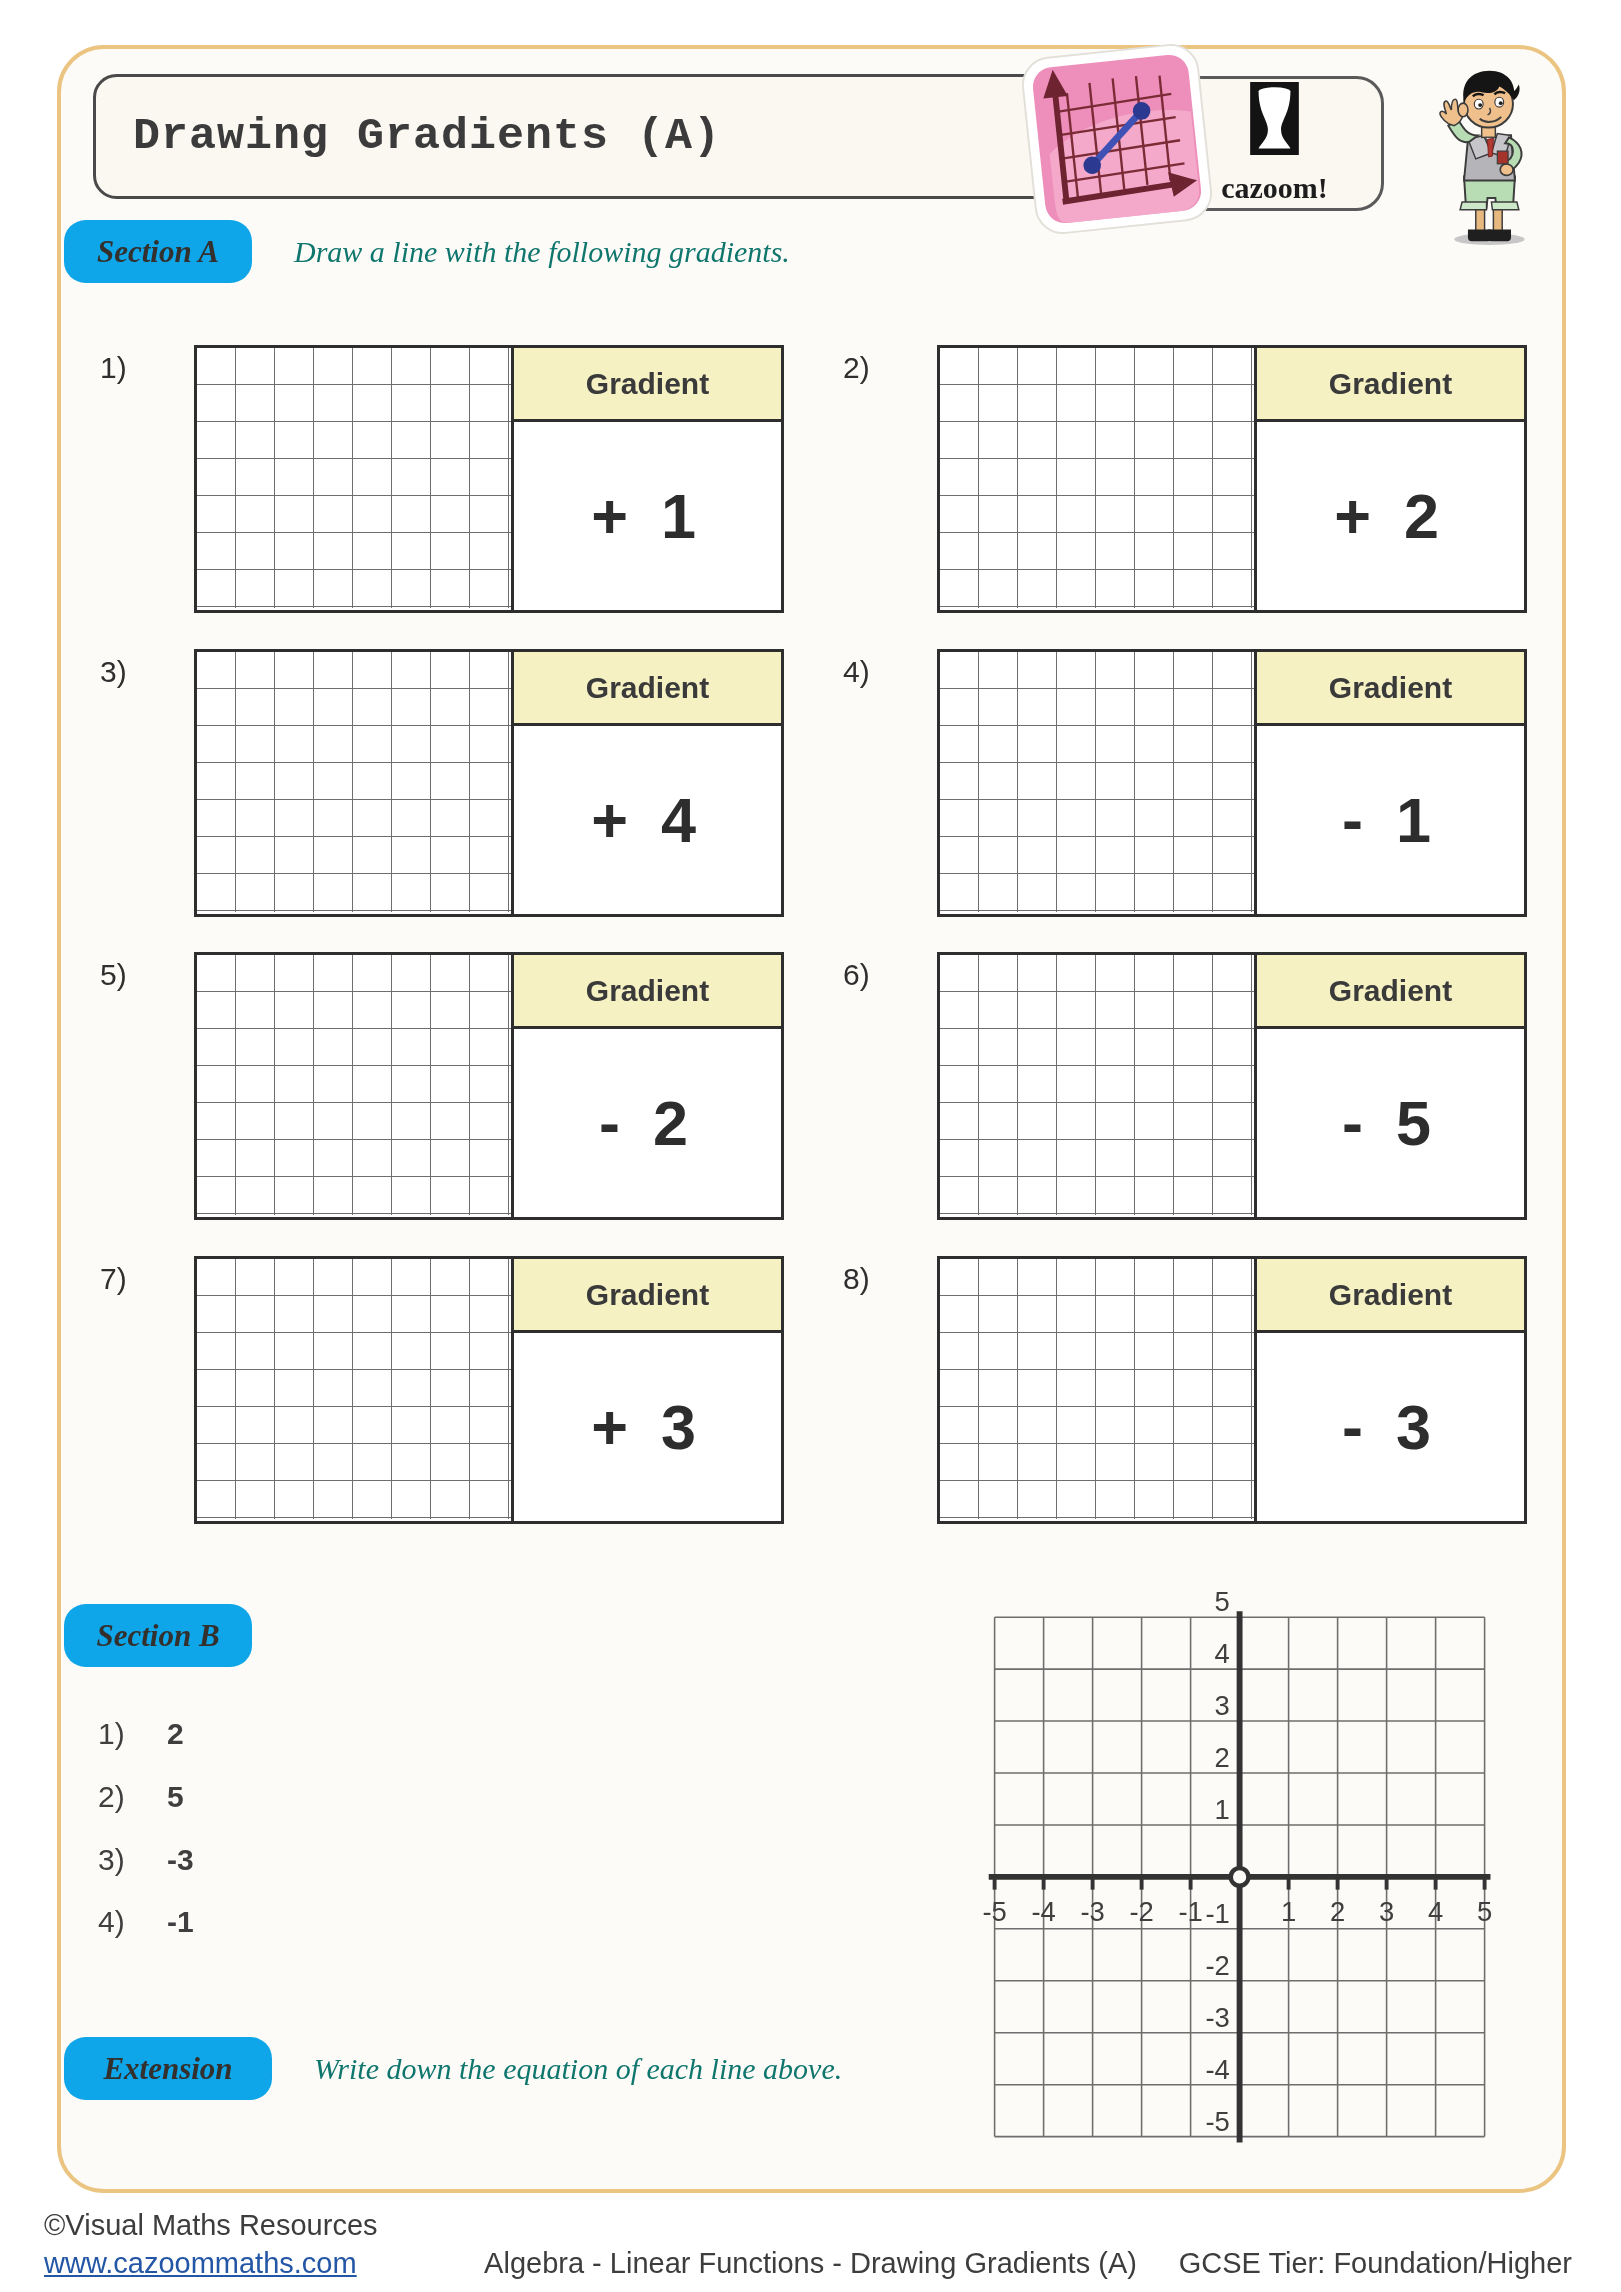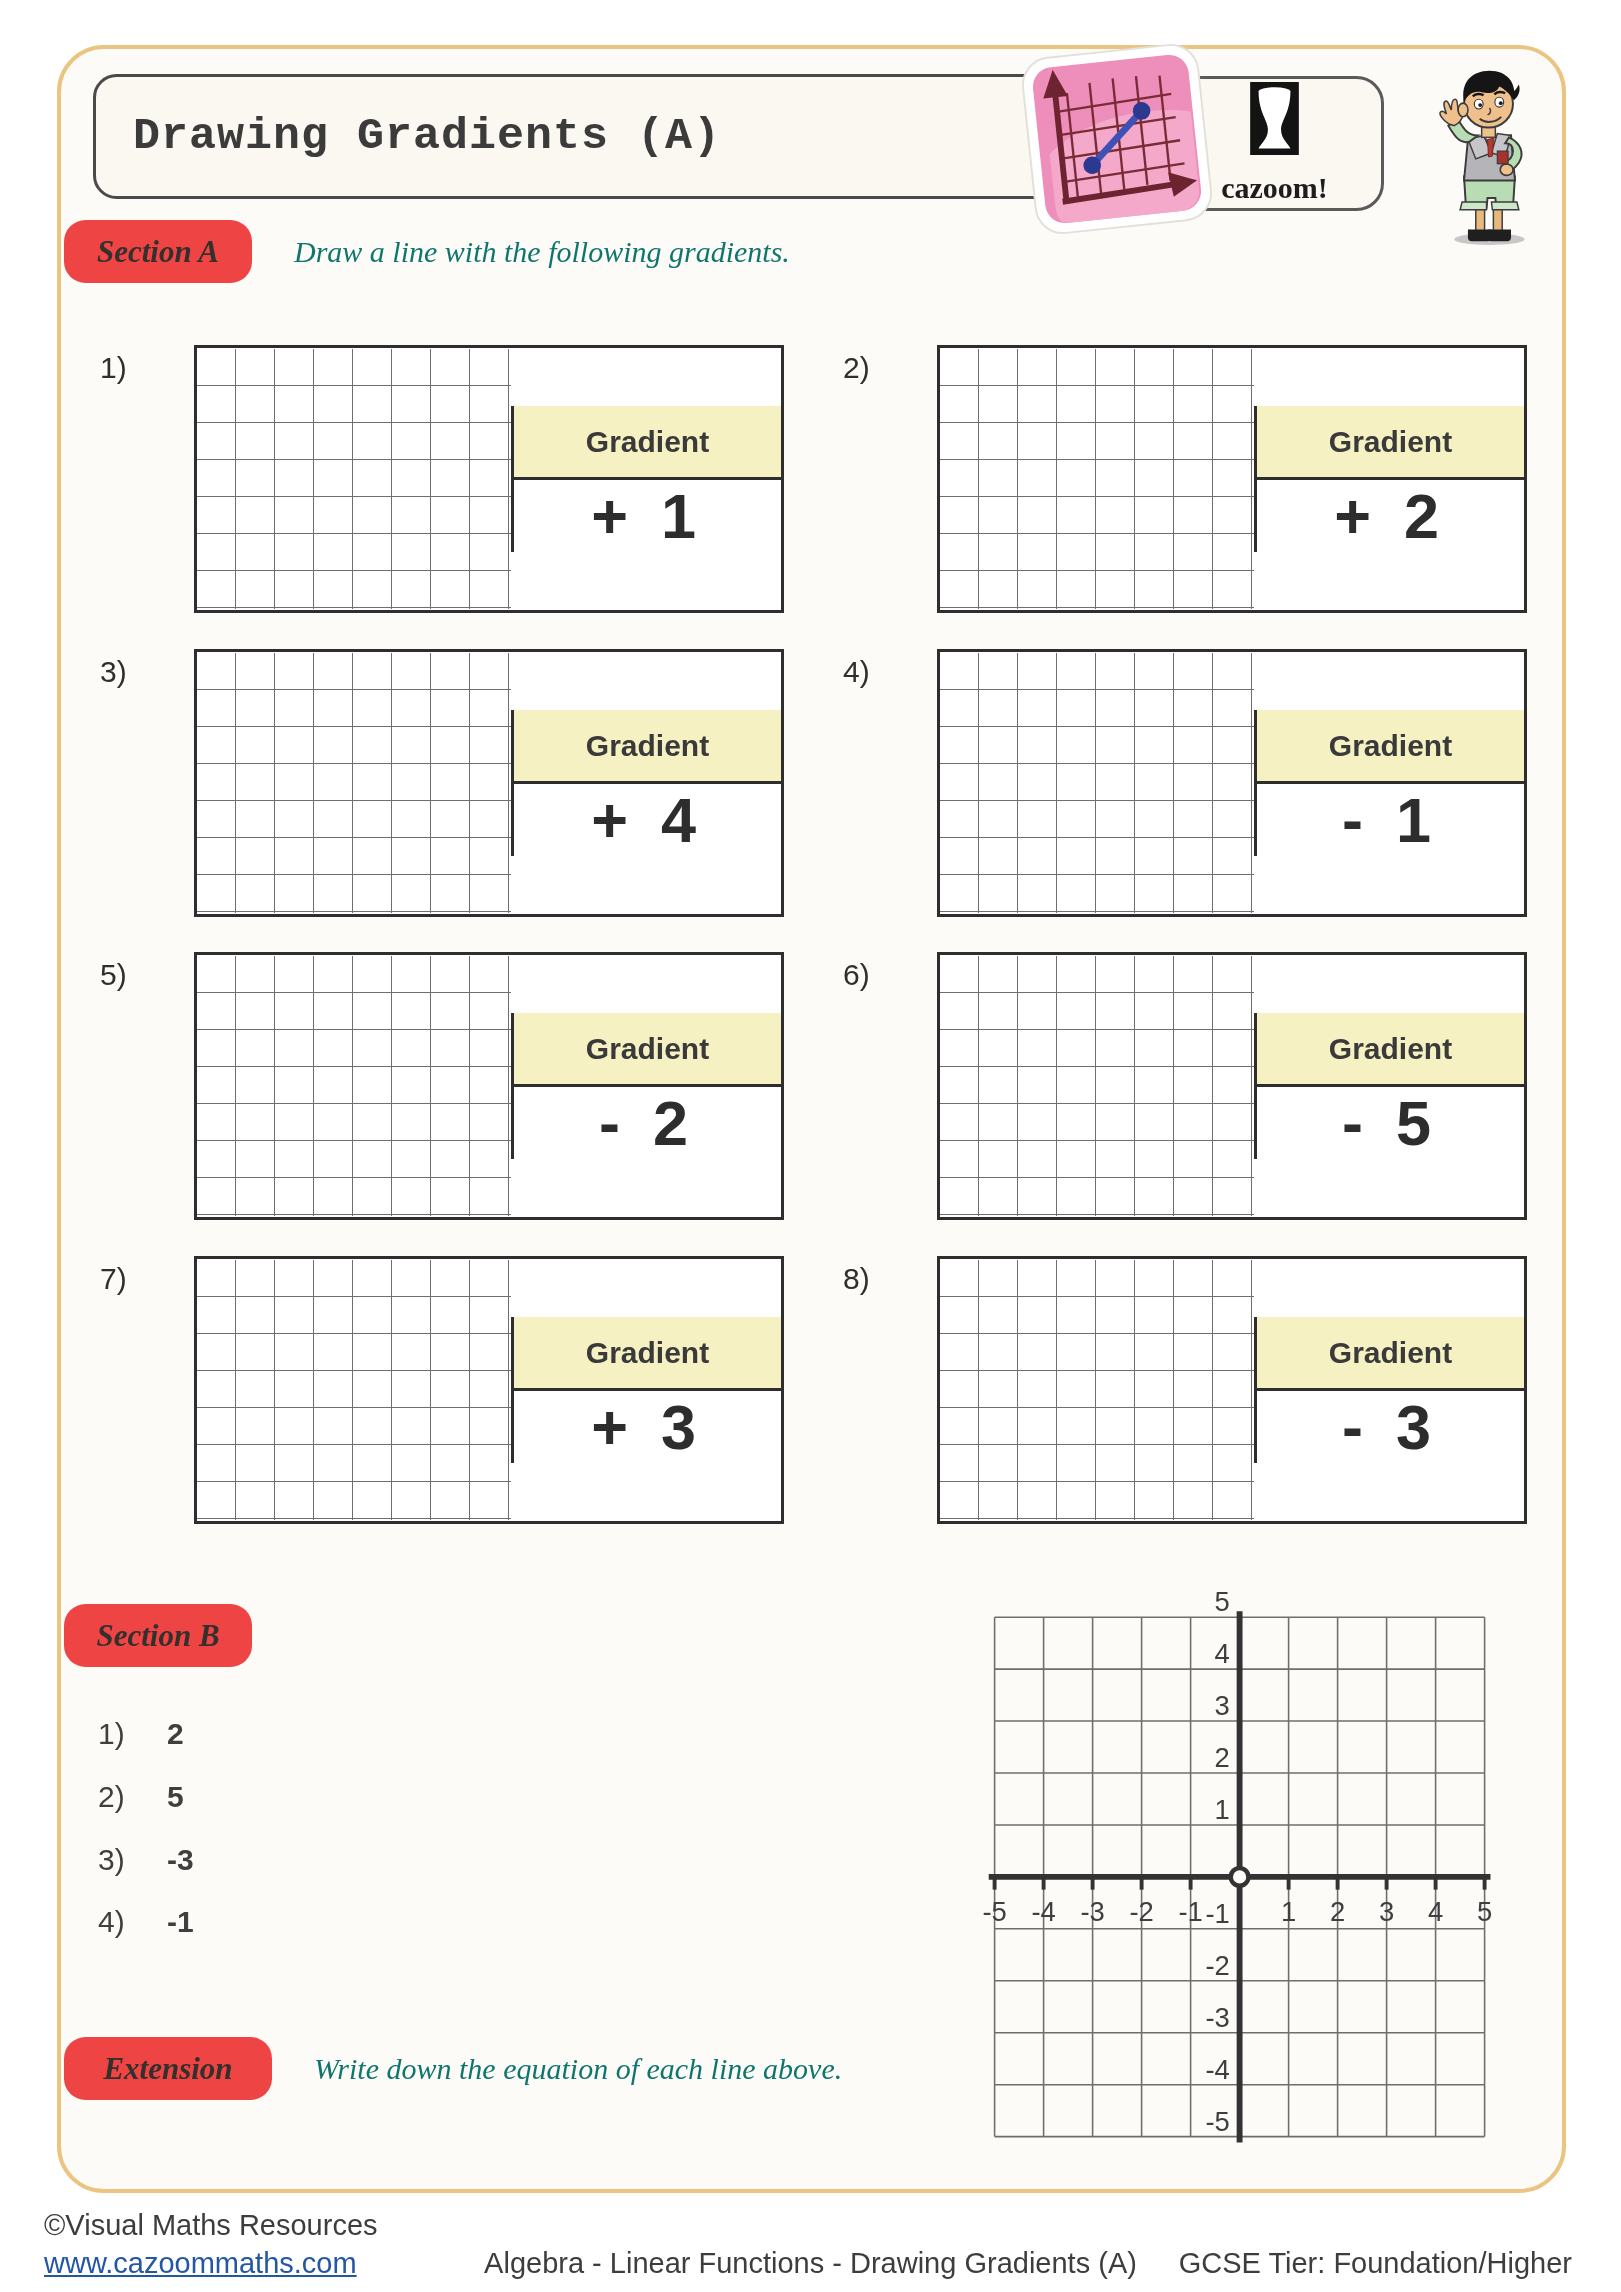--- a/index.html
+++ b/index.html
@@ -19,31 +19,31 @@
               border:3.9px solid #5a5a5a; border-radius:27.4px; background:#FBF8F2; z-index:1;
               display:flex; flex-direction:column; align-items:center; justify-content:center; padding-left:59px; }
   .logo-mark { width:51px; height:73px; }
   .logo-text { font-family:"Liberation Serif", serif; font-weight:700; font-size:30px; color:#1d1d1d; margin-top:16px; }
 
   .sticker { position:absolute; left:1027px; top:49px; width:180px; height:180px; z-index:2;
              transform:rotate(-6deg); }
   .mascot { position:absolute; left:1419px; top:63px; width:139px; height:184px; z-index:2; }
 
   
-  .sec-label { position:absolute; height:63px; background:#ef4444; border-radius:21.6px;
+  .sec-label { position:absolute; height:63px; background:#0ea5e9; border-radius:21.6px;
                display:flex; align-items:center; justify-content:center;
                font-family:"Liberation Serif", serif; font-style:italic; font-weight:700;
                font-size:31px; color:#33302d; z-index:1; }
   .sec-instr { position:absolute; font-family:"Liberation Serif", serif; font-style:italic;
                font-size:30px; color:#0f766e; z-index:1; }
 
   
   .problem { position:absolute; display:flex; z-index:1; }
   .pnum { width:94px; font-size:30px; color:#2f2f2f; padding-top:5.9px; }
-  .pbox { display:flex; width:590px; height:268px; border:3.9px solid #2e2e2e; background:#ffffff;align-items:center; }
+  .pbox { display:flex; width:590px; height:268px; border:3.9px solid #2e2e2e; background:#ffffff; }
   .pgrid { width:314px; height:260px; background:#ffffff;
            background-image: linear-gradient(to right,#6e6e6e 1px, transparent 1px),
                              linear-gradient(to bottom,#6e6e6e 1px, transparent 1px);
            background-size:39px 37px; background-position:-1px -1px; }
   .pside { flex:1; border-left:3.9px solid #2e2e2e; display:flex; flex-direction:column; background:#ffffff; }
   .phead { height:74px; background:#F5F1C2; border-bottom:3.9px solid #2e2e2e;
            display:flex; align-items:center; justify-content:center;
            font-size:30px; font-weight:700; color:#3a3a3a; }
   .pval  { flex:1; display:flex; align-items:center; justify-content:center;
            font-size:63px; font-weight:700; color:#2d2d2d; letter-spacing:7.8px; }

